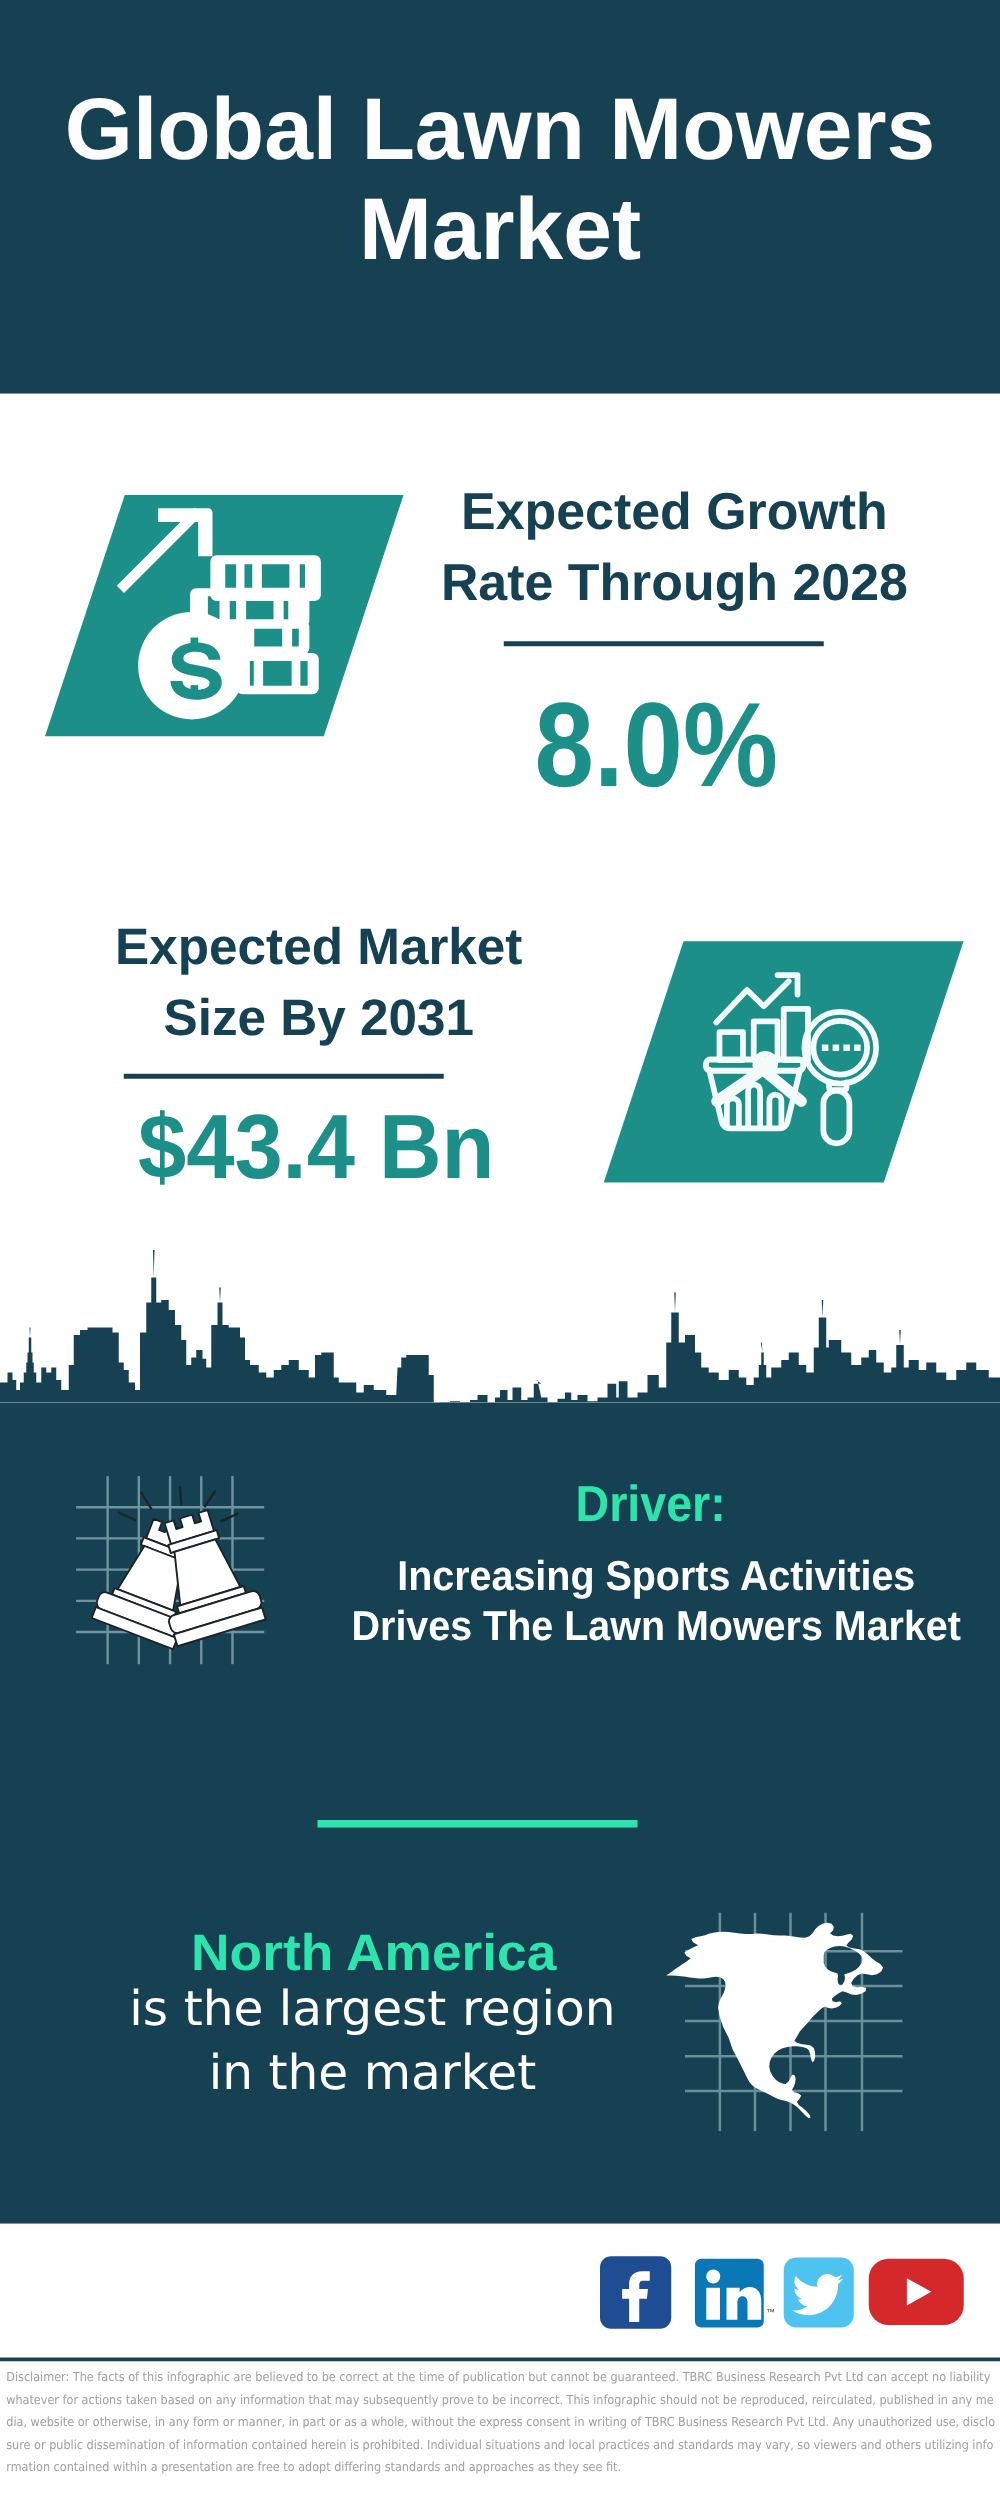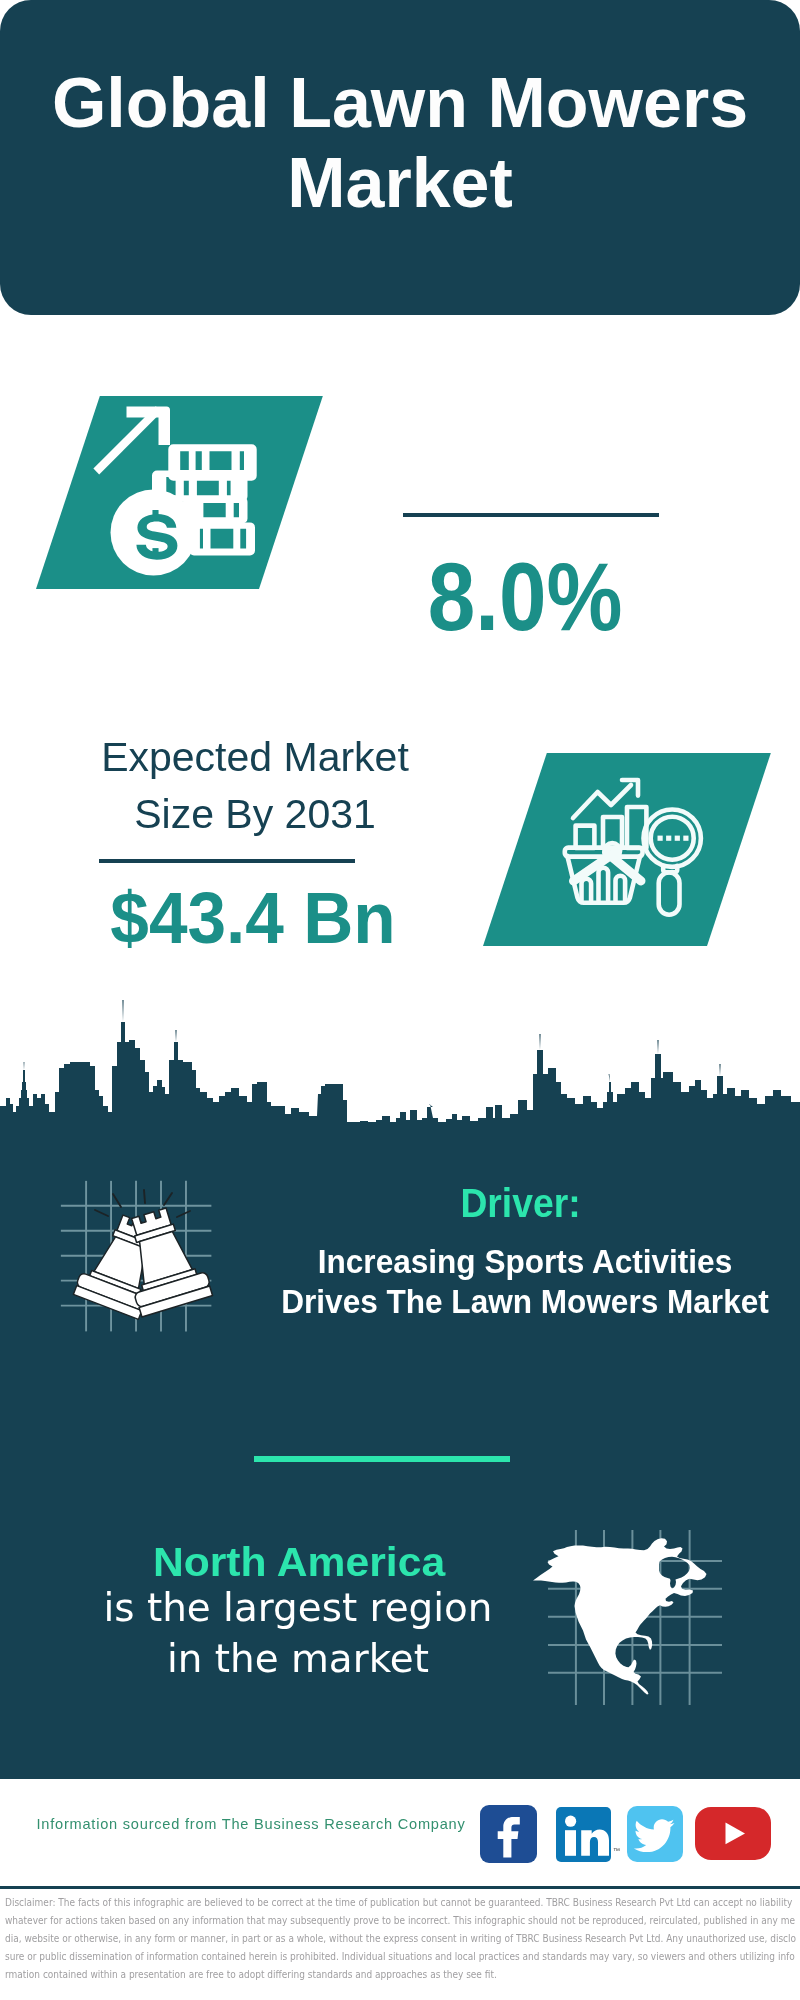--- a/index.html
+++ b/index.html
@@ -2,21 +2,21 @@
 <html><head>
 <meta charset="utf-8">
 <title>Global Lawn Mowers Market</title>
 <style>
   html,body{margin:0;padding:0;}
   body{width:800px;height:2000px;background:#ffffff;
        font-family:"Liberation Sans",sans-serif;overflow:hidden;-webkit-font-smoothing:antialiased;}
   .page{position:relative;width:800px;height:2000px;background:#fff;overflow:hidden;}
 
   
-  .header{position:absolute;left:0;top:0;width:800px;height:315px;background:#164152;border-radius:31px;}
+  .header{position:absolute;left:0;top:0;width:800px;height:315px;background:#164152;}
   .header-title{position:absolute;left:0;top:63px;width:800px;text-align:center;color:#fdfdfd;
     font-weight:700;font-size:70px;line-height:80px;}
 
   
   .white{position:absolute;left:0;top:315px;width:800px;height:807px;background:#fff;}
 
   
   .plgm{position:absolute;background:#1b8f88;transform:skewX(-18.3deg);}
 
   .plgm1{left:36px;top:396px;width:223px;height:193px;transform-origin:left bottom;}
@@ -24,21 +24,21 @@
   .icon2{position:absolute;left:560px;top:770px;width:160px;height:160px;}
   .plgm2{left:483px;top:753px;width:224px;height:193px;transform-origin:left bottom;}
   .g-label{position:absolute;left:340px;top:380px;width:399px;text-align:center;color:#164152;
     font-weight:700;font-size:41.5px;line-height:57px;}
   .g-rule{position:absolute;left:403px;top:513px;width:256px;height:4px;background:#164152;}
   .g-value{position:absolute;left:325px;top:547px;width:400px;text-align:center;color:#1b8f88;
     font-weight:700;font-size:96px;line-height:100px;white-space:nowrap;
     transform:scaleX(0.89);transform-origin:center center;}
 
   .m-label{position:absolute;left:45px;top:729px;width:420px;text-align:center;color:#164152;
-    font-weight:400;font-size:41px;line-height:57px;}
+    font-weight:700;font-size:41px;line-height:57px;}
   .m-rule{position:absolute;left:99px;top:859px;width:256px;height:4px;background:#164152;}
   .m-value{position:absolute;left:53px;top:880px;width:400px;text-align:center;color:#1b8f88;
     font-weight:700;font-size:73px;line-height:76px;white-space:nowrap;
     transform:scaleX(0.95);transform-origin:center center;}
 
   
   .dark{position:absolute;left:0;top:1122px;width:800px;height:657px;background:#164152;}
   .skyline{position:absolute;left:0;top:992px;width:800px;height:130px;display:block;}
 
   .driver-head{position:absolute;left:300px;top:1177px;width:441px;text-align:center;
@@ -124,20 +124,24 @@
                  c-0.7 -13.3 -12.5 -21.5 -30.5 -21.5 z"></path>
       </g>
     </g>
   </svg>
 
   <div class="dark"></div>
   <svg class="skyline" viewBox="0 0 800 130" preserveAspectRatio="none">
     <path d="M0 130 L0 114 L6 114 L6 106 L10 106 L10 112 L13 112 L13 120 L16 120 L16 114 L19 114 L19 106 L21 106 L21 98 L22 98 L22 90 L23 90 L23 78 L24 78 L23.6 70 L24.4 70 L24 78 L25 78 L25 90 L26 90 L26 98 L27 98 L27 106 L29 106 L29 114 L33 114 L33 102 L37 102 L37 106 L41 106 L41 102 L45 102 L45 112 L49 112 L49 120 L55 120 L55 100 L59 100 L59 76 L64 76 L64 72 L70 72 L70 70 L90 70 L90 74 L95 74 L95 98 L99 98 L99 104 L103 104 L103 114 L108 114 L108 120 L112 120 L112 74 L117 74 L117 50 L121 50 L121 30 L123 30 L122.4 8 L123.6 8 L123 30 L125 30 L125 50 L129 50 L129 48 L135 48 L135 56 L140 56 L140 68 L145 68 L145 80 L149 80 L149 100 L153 100 L153 94 L157 94 L157 88 L162 88 L162 95 L165 95 L165 102 L169 102 L169 68 L174 68 L174 50 L176 50 L175.4 38 L176.6 38 L176 50 L178 50 L178 68 L183 68 L183 70 L192 70 L192 78 L196 78 L196 96 L200 96 L200 100 L207 100 L207 106 L213 106 L213 110 L219 110 L219 104 L225 104 L225 100 L231 100 L231 96 L239 96 L239 104 L247 104 L247 110 L252 110 L252 92 L257 92 L257 90 L267 90 L267 110 L271 110 L271 114 L285 114 L285 122 L291 122 L291 116 L299 116 L299 120 L309 120 L309 124 L317 124 L318 102 L321 102 L321 94 L325 94 L325 92 L343 92 L343 108 L347 108 L347 130 L352 130 L352 132 L360 132 L360 129 L368 129 L368 132 L376 132 L376 128 L382 128 L382 124 L390 124 L390 130 L396 130 L396 126 L400 126 L400 120 L406 120 L406 128 L410 128 L410 118 L417 118 L417 128 L422 128 L422 126 L427 126 L427 115 L433 115 L429 112 L430 112 L433 126 L438 126 L438 131 L446 131 L446 127 L452 127 L452 122 L457 122 L457 128 L462 128 L462 124 L470 124 L470 129 L478 129 L478 126 L486 126 L486 115 L493 115 L493 126 L495 126 L495 113 L502 113 L502 126 L510 126 L510 122 L518 122 L518 108 L527 108 L527 118 L533 118 L533 82 L537 82 L537 58 L540 58 L539.4 42 L540.6 42 L540 58 L543 58 L543 82 L548 82 L548 76 L556 76 L556 90 L561 90 L561 102 L567 102 L567 106 L575 106 L575 112 L583 112 L583 104 L591 104 L591 110 L597 110 L597 116 L603 116 L603 110 L607 110 L607 100 L609 100 L609 90 L610 90 L608.6 82 L609.4 82 L610 90 L611 90 L611 100 L613 100 L613 110 L617 110 L617 102 L625 102 L625 96 L631 96 L631 90 L639 90 L639 100 L645 100 L645 106 L651 106 L651 86 L655 86 L655 62 L658 62 L657.4 48 L658.6 48 L658 62 L661 62 L661 86 L663 86 L663 80 L673 80 L673 90 L681 90 L681 100 L689 100 L689 94 L695 94 L695 88 L701 88 L701 98 L707 98 L707 106 L713 106 L713 102 L717 102 L717 84 L720 84 L719.4 72 L720.6 72 L720 84 L723 84 L723 102 L727 102 L727 96 L735 96 L735 104 L741 104 L741 98 L749 98 L749 106 L757 106 L757 112 L765 112 L765 104 L773 104 L773 98 L781 98 L781 104 L791 104 L791 110 L800 110 L800 130 Z" fill="#164152"></path>
   </svg>
 
+  <div class="g-label">
+    <div>Expected Growth</div>
+    <div>Rate Through 2028</div>
+  </div>
   <div class="g-rule"></div>
   <div class="g-value">8.0%</div>
 
   <div class="plgm plgm2"></div>
   <svg class="icon2" viewBox="0 0 160 160">
     <g fill="none" stroke="#f2fbfa" stroke-width="4.6" stroke-linecap="round" stroke-linejoin="round">
 
       <polyline points="13,48 37.6,22 51,35 71,15"></polyline>
       <polyline points="62,10 78,10 78,25.6"></polyline>
 
@@ -244,21 +248,20 @@
         <path d="M18 86.8 H192"></path>
         <path d="M18 114.9 H192"></path>
         <path d="M18 142.7 H192"></path>
     </g>
   </svg>
   <svg class="namap" viewBox="0 0 200 165">
     <path d="M3.0 45.4L6.5 43.0L10.5 40.0L15.0 37.0L19.5 34.0L22.5 31.5L19.0 29.5L17.5 27.0L20.5 25.0L24.5 23.0L28.5 21.2L24.5 18.8L23.0 16.2L26.5 14.8L30.5 14.0L34.0 13.2L37.0 12.0L40.5 11.2L44.5 10.6L48.5 10.4L53.0 10.6L57.5 11.2L62.0 11.8L66.5 12.2L71.0 12.2L75.5 11.8L80.0 12.0L84.5 12.6L89.0 13.2L93.5 13.4L98.0 13.4L102.0 13.8L106.0 14.4L110.0 15.0L114.0 15.2L117.5 14.0L120.0 11.6L122.0 8.6L124.5 6.0L128.0 4.0L131.5 3.2L135.0 3.8L137.0 6.2L136.5 9.2L134.0 11.6L136.5 13.4L140.0 14.0L144.0 13.6L147.5 12.6L150.5 12.0L152.5 13.6L151.5 16.4L149.0 18.8L147.0 21.4L149.5 23.0L153.5 23.8L157.5 24.4L161.0 26.0L164.0 28.4L167.0 31.2L170.5 34.0L174.0 36.0L176.5 39.0L175.0 42.2L171.5 44.4L167.5 45.2L163.5 44.4L159.5 43.8L156.0 45.2L153.0 48.0L151.0 51.2L152.0 53.8L155.5 54.8L159.5 54.4L163.0 55.4L162.5 58.0L159.0 60.0L155.0 61.0L151.0 60.6L147.5 59.0L144.0 58.0L141.0 59.6L138.0 61.6L135.5 63.8L136.0 66.0L139.0 66.8L142.0 66.0L143.5 67.6L141.5 69.8L138.5 71.2L135.5 71.8L132.5 71.4L130.0 70.2L127.5 71.6L125.0 73.8L122.5 76.2L120.0 78.6L118.0 81.0L116.0 83.4L114.0 85.6L112.0 87.8L110.0 90.0L108.5 92.6L107.0 95.2L105.5 97.6L107.5 99.2L111.0 100.2L115.0 100.8L118.5 101.4L121.0 103.4L122.0 106.6L122.2 110.0L121.4 113.4L120.0 115.0L118.8 112.2L118.2 108.6L117.2 105.4L115.4 103.6L112.0 102.6L108.0 102.0L104.0 102.0L100.0 102.6L96.0 103.6L92.5 105.4L89.5 107.8L87.2 111.0L85.8 114.6L85.4 118.4L86.2 122.2L88.0 125.6L90.4 128.6L93.4 130.8L96.6 132.0L98.5 132.2L101.0 130.0L102.5 127.0L104.0 124.6L106.0 125.6L106.5 128.6L106.0 131.6L105.0 134.4L103.5 137.0L105.5 138.8L108.5 139.6L111.0 141.4L109.5 144.2L107.5 146.4L109.0 149.0L112.0 151.2L115.0 153.8L117.5 156.6L118.5 159.0L117.0 159.6L114.5 157.6L112.0 155.0L109.5 152.4L107.0 150.0L104.0 148.0L101.0 146.6L98.0 145.6L95.0 145.0L92.0 144.0L89.0 142.6L86.0 141.0L83.0 139.4L80.0 138.0L77.0 136.6L74.0 135.0L71.5 133.0L69.5 130.6L68.0 127.8L66.5 124.8L65.0 121.8L63.5 118.8L62.0 115.8L60.5 112.8L59.0 110.0L57.5 107.2L56.0 104.4L55.0 101.4L54.0 98.4L53.0 95.4L51.5 92.4L50.0 89.4L48.5 86.4L47.5 83.4L46.5 80.4L45.5 77.2L45.0 74.0L44.5 71.0L45.0 68.0L46.0 65.0L47.5 62.0L49.0 59.2L50.0 56.2L50.5 53.2L50.0 50.4L48.5 48.2L46.0 46.8L43.0 46.4L39.5 46.8L36.0 47.4L32.5 47.8L29.0 47.8L25.5 47.4L22.0 47.0L18.5 46.4L15.0 46.0L11.0 45.6L7.0 45.4ZM129.5 26.5L132.0 24.5L135.0 23.0L138.5 22.0L142.0 21.8L145.5 22.2L149.0 23.2L152.0 24.6L155.0 26.2L157.5 28.0L159.5 30.2L160.0 33.0L159.0 36.0L157.0 38.6L154.5 40.8L151.5 42.4L148.5 43.6L145.5 44.4L146.0 47.0L145.5 50.0L144.0 52.6L142.0 53.4L140.5 51.6L140.0 48.6L140.5 45.6L140.0 43.8L137.5 43.0L134.5 42.0L132.0 40.4L130.0 38.2L129.0 35.4L129.0 32.4L129.0 29.4Z" fill="#ffffff" fill-rule="evenodd"></path>
   </svg>
   <div class="footer"></div>
   <div class="f-text">
-    <div>Information sourced from The Business Research Company</div>
   </div>
   <div class="social">
     <a class="sicon fb">
       <svg viewBox="0 0 57 57">
           <path fill="#ffffff" d="M34.4 19.0 h5.4 v-7.6 h-6.4 c-6.1 0 -10.1 3.9 -10.1 10.0 v4.3 h-5.6 v7.8 h5.6 v18.6 h8.1 v-18.6 h6.1 l0.9 -7.8 h-7.0 v-3.6 c0 -2.0 1.0 -3.1 3.0 -3.1 z"></path>
         </svg>
     </a>
     <a class="sicon li">
       <svg viewBox="0 0 55 55">
           <g fill="#ffffff">

